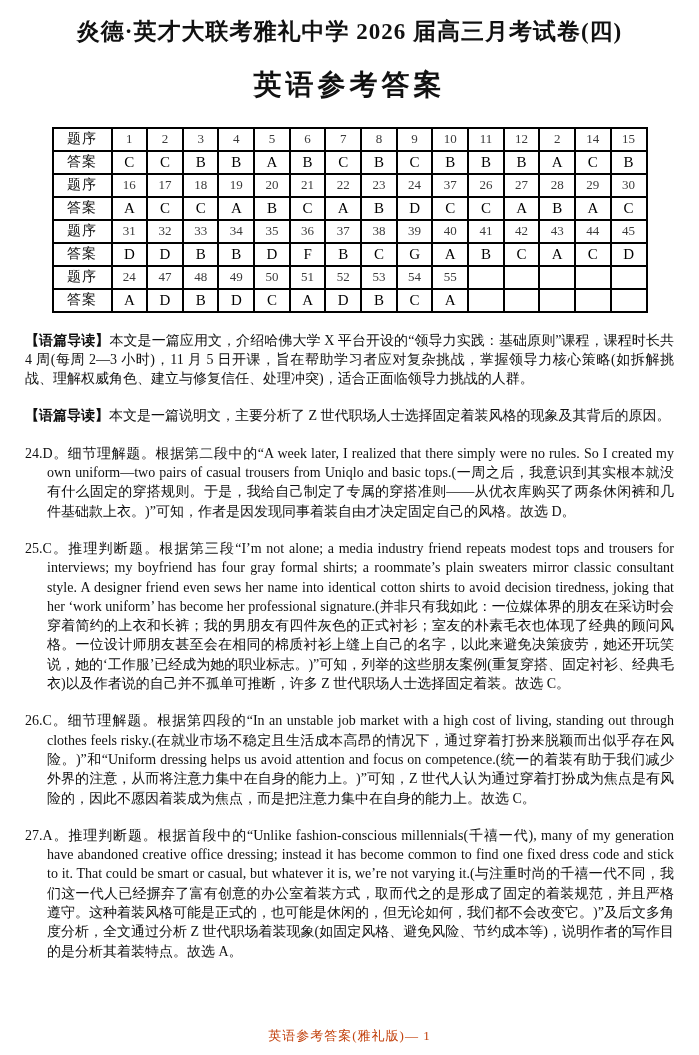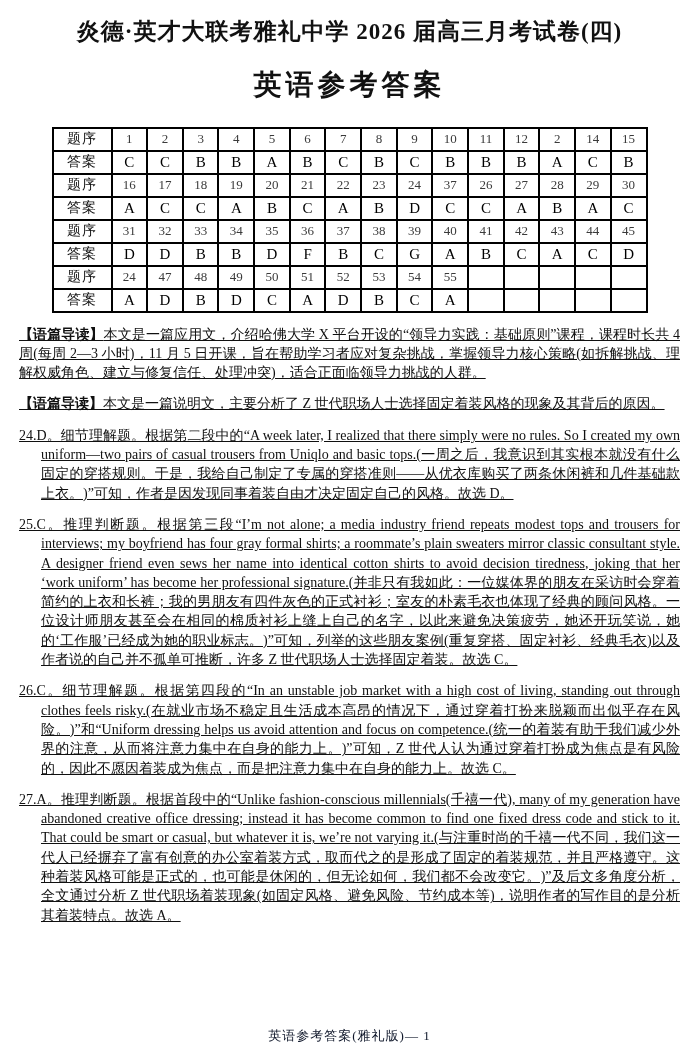--- a/index.html
+++ b/index.html
@@ -31,31 +31,31 @@
     height:21px; padding:0; overflow:hidden;
   }
   table.answers th.row-label { width:57px; font-size:14px; font-weight:normal; letter-spacing:1px; }
   table.answers td.num  { font-size:13px; color:#3a3a3a; }
   table.answers td.ans  { font-size:15px; color:#000; }
 
   .content {
     margin-top:12px; font-size:14px; line-height:19.3px;
     text-align:justify; color:#101010;
   }
-  .content p { margin:12px;text-decoration:underline; }
+  .content p { margin:18px; }
   .content p.item { padding-left:22px; text-indent:-22px; }
   .content p.sub  { padding-left:22px; }
   .content p.guide b {
     font-family:"Liberation Sans","DejaVu Sans",sans-serif;
     font-weight:bold;
   }
 
   .footer {
     position:absolute; left:0; bottom:10px; width:100%;
-    text-align:center; font-size:13px; color:#0f172a; letter-spacing:1px;
+    text-align:center; font-size:13px; color:#c2410c; letter-spacing:1px;
   }
 </style>
 </head>
 <body>
 
 <div class="page">
 
   <div class="title">炎德·英才大联考雅礼中学 2026 届高三月考试卷(四)</div>
 
   <div class="subtitle">英语参考答案</div>

